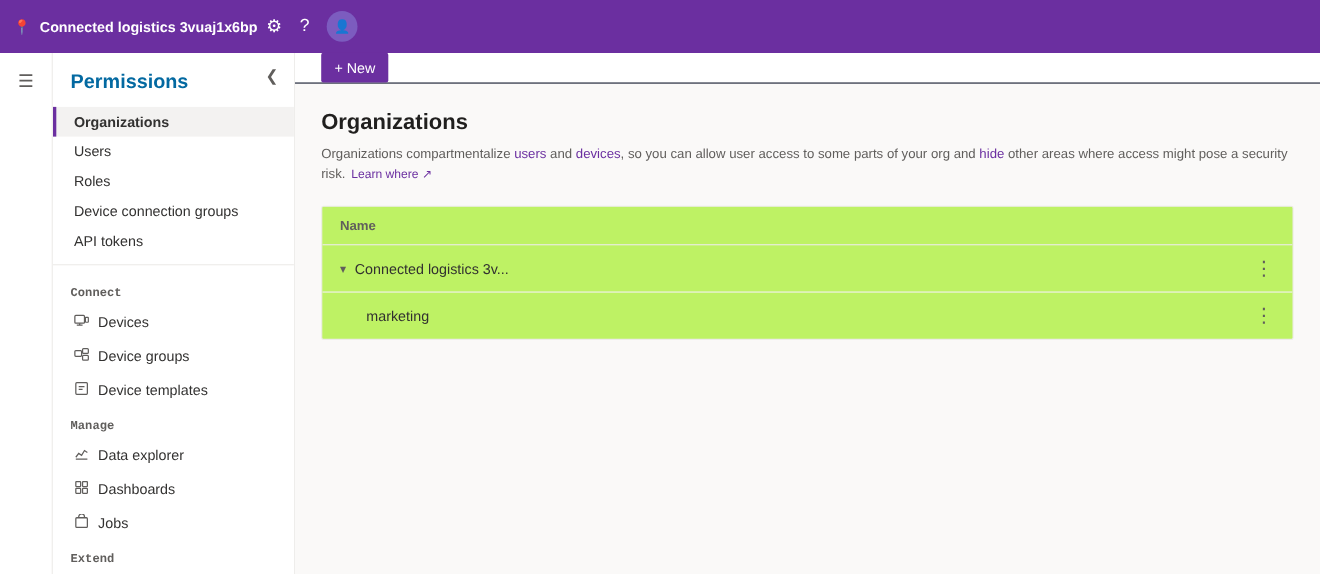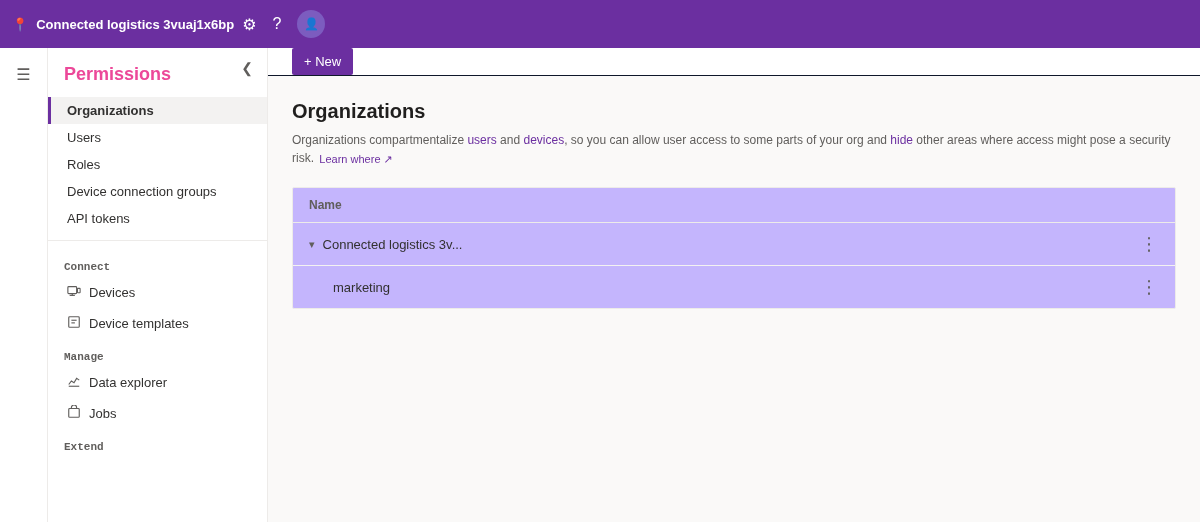--- a/index.html
+++ b/index.html
@@ -41,21 +41,21 @@
       color: #605e5c; font-size: 16px;
     }
 
     
     .left-nav {
       width: 220px; background: #fff; border-right: 1px solid #edebe9;
       overflow-y: auto; flex-shrink: 0; padding: 8px 0;
       position: relative;
     }
     .left-nav-header {
-      font-size: 18px; font-weight: 600; padding: 8px 16px 12px; color: #ec4899;
+      font-size: 18px; font-weight: 600; padding: 8px 16px 12px; color: #0369a1;
     }
     .nav-section-label {
       font-size: 11px; color: #605e5c; font-weight: 600;
       padding: 12px 16px 4px; text-transform: none; font-family: Liberation Mono, monospace;
     }
     .nav-item {
       display: flex; align-items: center; gap: 8px;
       padding: 7px 16px; cursor: pointer; color: #323130; font-size: 13px;
       border-left: 3px solid transparent;
       position: relative;
@@ -98,21 +98,21 @@
       background: #f3f2f1; border-left: 3px solid #6b2fa0; font-weight: 600;
     }
 
     
     .page-title { font-size: 20px; font-weight: 600; color: #201f1e; margin-bottom: 8px; }
     .page-description { font-size: 12px; color: #605e5c; margin-bottom: 20px; line-height: 1.5; }
     .page-description a { color: #6b2fa0; text-decoration: none; }
 
     
     .table-container {
-      background: #c4b5fd; border: 1px solid #edebe9; border-radius: 2px;
+      background: #bef264; border: 1px solid #edebe9; border-radius: 2px;
       overflow: hidden;
     }
     .table-header {
       display: flex; align-items: center; padding: 10px 16px;
       border-bottom: 1px solid #edebe9; font-weight: 600; font-size: 12px; color: #605e5c;
     }
     .table-row {
       display: flex; align-items: center; padding: 10px 16px;
       border-bottom: 1px solid #f3f2f1; font-size: 13px;
     }
@@ -167,37 +167,58 @@
               <line x1="6" y1="11" x2="6" y2="13" stroke="currentColor" stroke-width="1.3"></line>
               <line x1="3" y1="13" x2="9" y2="13" stroke="currentColor" stroke-width="1.3"></line>
               <rect x="12" y="5" width="3" height="5" rx="0.5" fill="none" stroke="currentColor" stroke-width="1.2"></rect>
             </svg>
         </span>
         <span>Devices</span>
       </div>
       <div class="nav-item">
         <span class="nav-icon">
           <svg width="14" height="14" viewBox="0 0 16 16" fill="none" stroke="currentColor" stroke-width="1.3">
+              <rect x="1" y="4" width="7" height="6" rx="1"></rect>
+              <rect x="9" y="2" width="6" height="5" rx="1"></rect>
+              <rect x="9" y="9" width="6" height="5" rx="1"></rect>
+            </svg>
+        </span>
+        <span>Device groups</span>
+      </div>
+      <div class="nav-item">
+        <span class="nav-icon">
+          <svg width="14" height="14" viewBox="0 0 16 16" fill="none" stroke="currentColor" stroke-width="1.3">
               <rect x="2" y="2" width="12" height="12" rx="1"></rect>
               <line x1="5" y1="6" x2="11" y2="6"></line>
               <line x1="5" y1="9" x2="9" y2="9"></line>
             </svg>
         </span>
         <span>Device templates</span>
       </div>
 
       <div class="nav-section-label">Manage</div>
       <div class="nav-item">
         <span class="nav-icon">
           <svg width="14" height="14" viewBox="0 0 16 16" fill="none" stroke="currentColor" stroke-width="1.3">
               <polyline points="2,12 5,8 8,10 11,5 14,7"></polyline>
               <line x1="2" y1="14" x2="14" y2="14"></line>
             </svg>
         </span>
         <span>Data explorer</span>
+      </div>
+      <div class="nav-item">
+        <span class="nav-icon">
+          <svg width="14" height="14" viewBox="0 0 16 16" fill="none" stroke="currentColor" stroke-width="1.3">
+              <rect x="2" y="2" width="5" height="5" rx="0.5"></rect>
+              <rect x="9" y="2" width="5" height="5" rx="0.5"></rect>
+              <rect x="2" y="9" width="5" height="5" rx="0.5"></rect>
+              <rect x="9" y="9" width="5" height="5" rx="0.5"></rect>
+            </svg>
+        </span>
+        <span>Dashboards</span>
       </div>
 
       <div class="nav-item">
         <span class="nav-icon">
           <svg width="14" height="14" viewBox="0 0 16 16" fill="none" stroke="currentColor" stroke-width="1.3">
               <rect x="2" y="4" width="12" height="10" rx="1"></rect>
               <path d="M5 4 V3 a3 3 0 0 1 6 0 V4"></path>
             </svg>
         </span>
         <span>Jobs</span>

